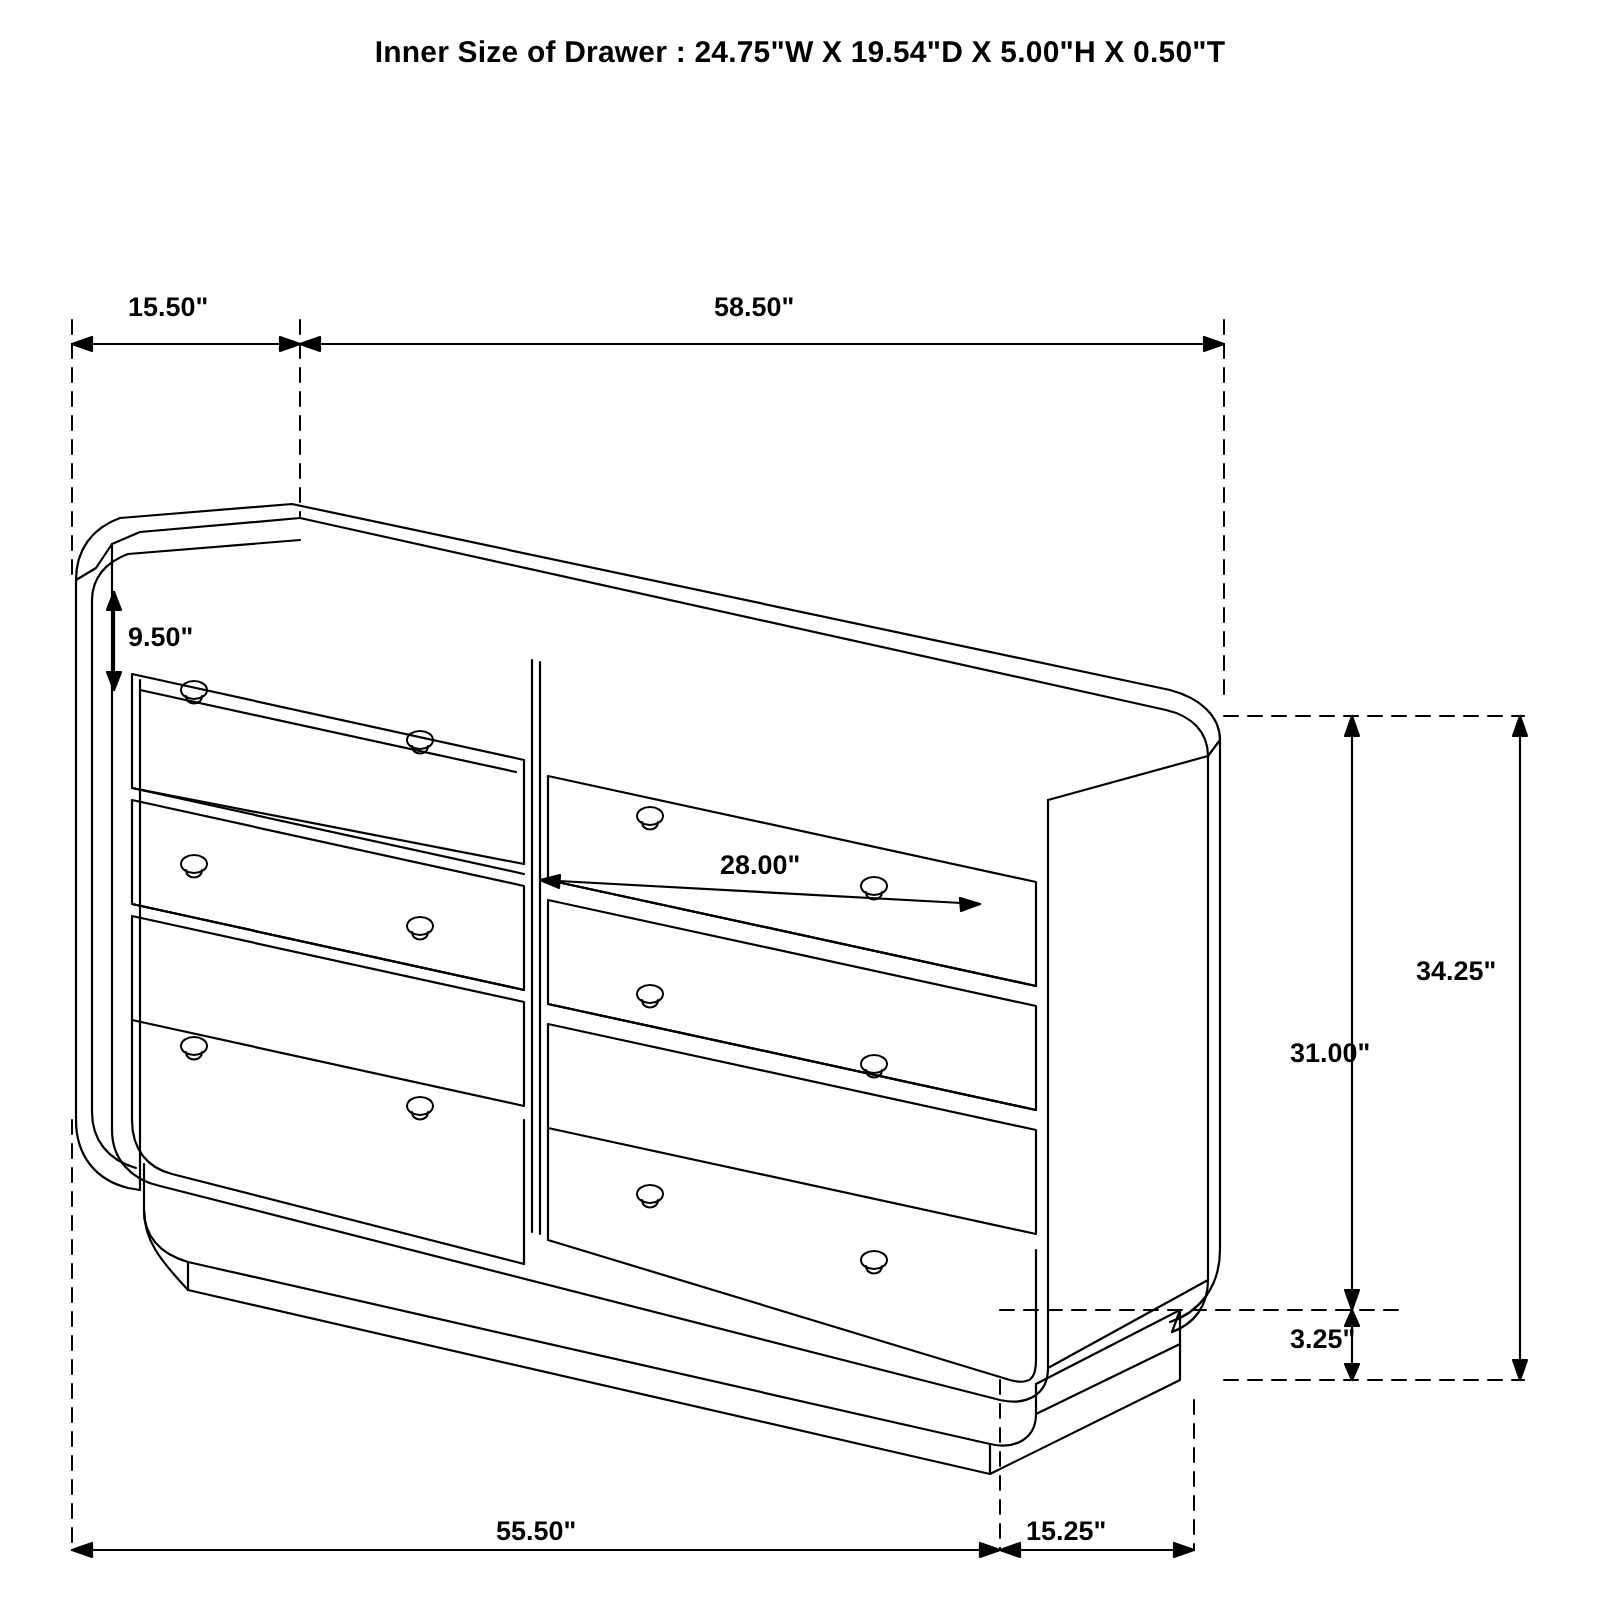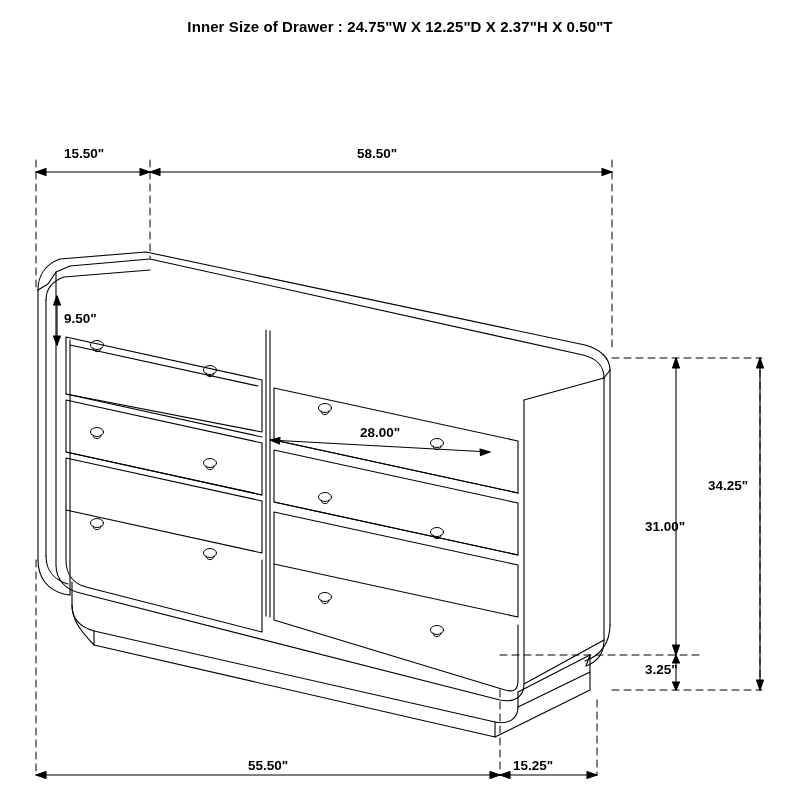--- a/index.html
+++ b/index.html
@@ -44,21 +44,21 @@
     font-weight: bold;
     color: #000;
     white-space: nowrap;
   }
 </style>
 </head>
 <body>
 
 <div id="stage">
 
-  <div class="title">Inner Size of Drawer : 24.75"W X 12.25"D X 2.37"H X 0.50"T</div>
+  <div class="title">Inner Size of Drawer : 24.75"W X 19.54"D X 5.00"H X 0.50"T</div>
 
   <svg class="drawing" viewBox="0 0 800 800">
     <g fill="none" stroke="#000000" stroke-width="1.1" stroke-linejoin="round" stroke-linecap="round">
 
       <g stroke-dasharray="7,5" stroke-width="1">
 
         <line x1="36" y1="160" x2="36" y2="290"></line>
 
         <line x1="150" y1="160" x2="150" y2="258"></line>
 

